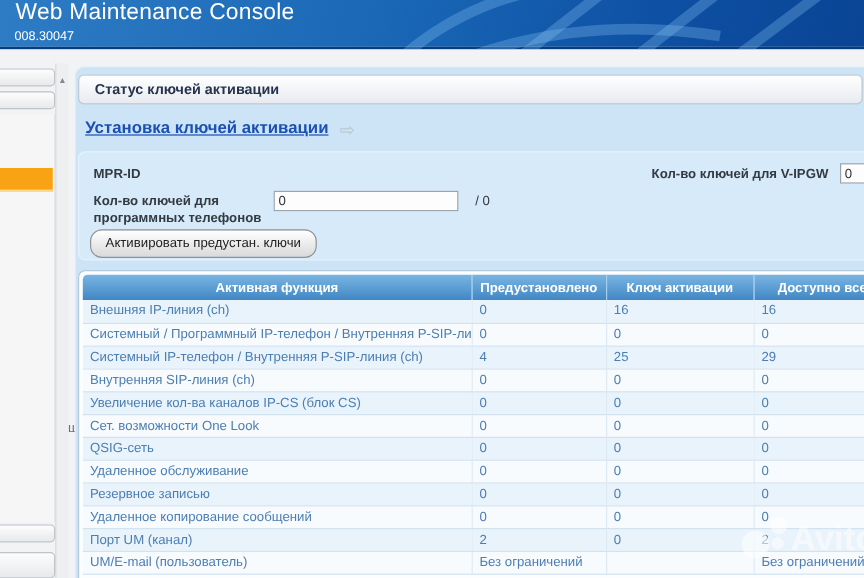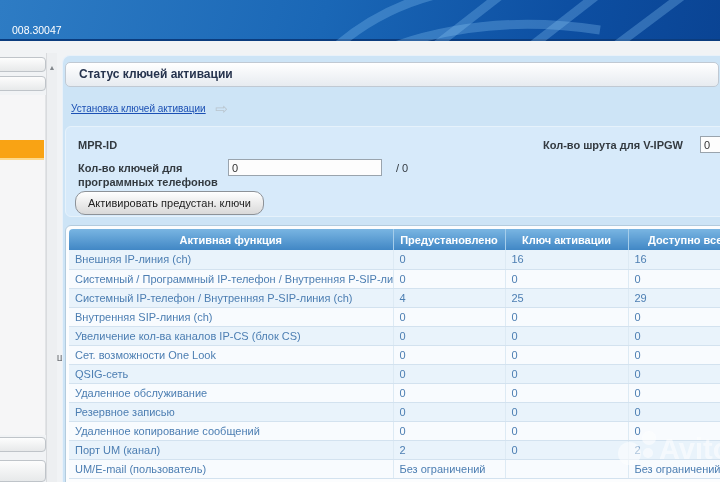--- a/index.html
+++ b/index.html
@@ -66,21 +66,21 @@
   }
   .status-bar {
     position:absolute; left:2px; top:6px; width:654px; height:25px;
     background:linear-gradient(#ffffff,#e7ebf0);
     border:1px solid #c0c9d3; border-radius:5px;
     line-height:23px; padding-left:13px;
     font-size:12px; font-weight:bold; color:#26334d;
   }
   .link-row { position:absolute; left:8px; top:42px; height:18px; }
   .setup-link {
-    font-size:10px; font-weight:normal; color:#1b50b4;
+    font-size:14px; font-weight:bold; color:#1b50b4;
     text-decoration:underline; cursor:pointer;
   }
   .link-arrow { font-size:15px; color:#b9c4cd; margin-left:5px; vertical-align:-2px; }
 
   
   .form-panel {
     position:absolute; left:2px; top:70px; width:700px; height:91px;
     background:#d7eafa; border:1px solid #e6f2fb; border-radius:6px;
   }
   .fp-label { position:absolute; font-size:11px; font-weight:bold; color:#333a40; }
@@ -142,20 +142,21 @@
 <div class="topbar">
   <svg width="720" height="41" viewBox="0 0 720 41">
     <g fill="none" stroke="rgba(140,200,245,0.30)" stroke-width="9">
       <path d="M330,52 Q420,-30 560,-10"></path>
       <path d="M360,60 Q470,10 600,30"></path>
       <line x1="430" y1="50" x2="520" y2="-20"></line>
       <line x1="520" y1="55" x2="610" y2="-15"></line>
       <line x1="610" y1="50" x2="690" y2="-10"></line>
     </g>
   </svg>
+  <div class="app-title">Web Maintenance Console</div>
   <div class="app-version">008.30047</div>
 </div>
 
 <div class="sidebar">
   <div class="side-menu-bg"></div>
   <div class="side-box sb1"></div>
   <div class="side-box sb2"></div>
   <div class="side-strip"></div>
   <div class="scroll-up">▲</div>
   <div class="side-selected"></div>
@@ -170,21 +171,21 @@
 
   <div class="status-bar">Статус ключей активации</div>
 
   <div class="link-row">
     <a class="setup-link">Установка ключей активации</a>
     <span class="link-arrow">⇨</span>
   </div>
 
   <div class="form-panel">
     <div class="fp-label lbl-mpr">MPR-ID</div>
-    <div class="fp-label lbl-vipgw">Кол-во шрута для V-IPGW</div>
+    <div class="fp-label lbl-vipgw">Кол-во ключей для V-IPGW</div>
     <input class="fp-input inp-vipgw" value="0" style="">
     <div class="fp-label lbl-soft">Кол-во ключей для программных телефонов</div>
     <input class="fp-input inp-soft" value="0" style="">
     <div class="soft-suffix">/ 0</div>
     <button class="activate-btn">Активировать предустан. ключи</button>
   </div>
 
   <div class="table-panel">
     <table>
       <colgroup>

